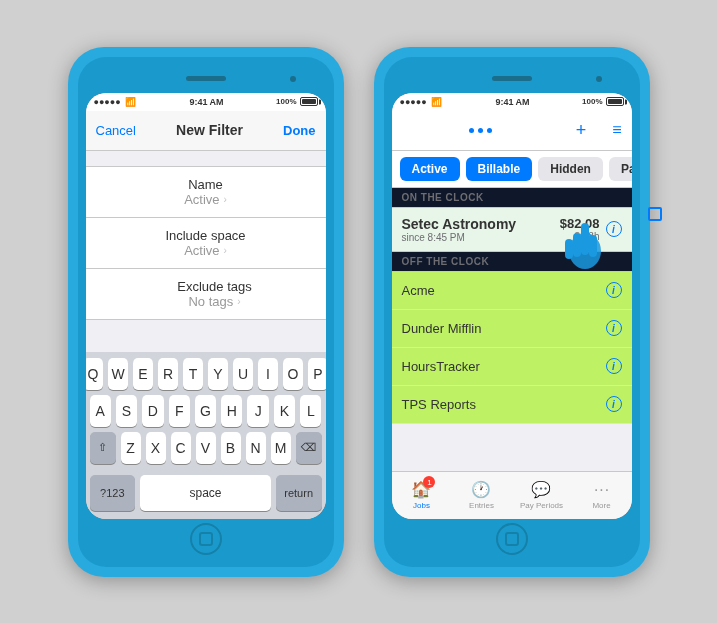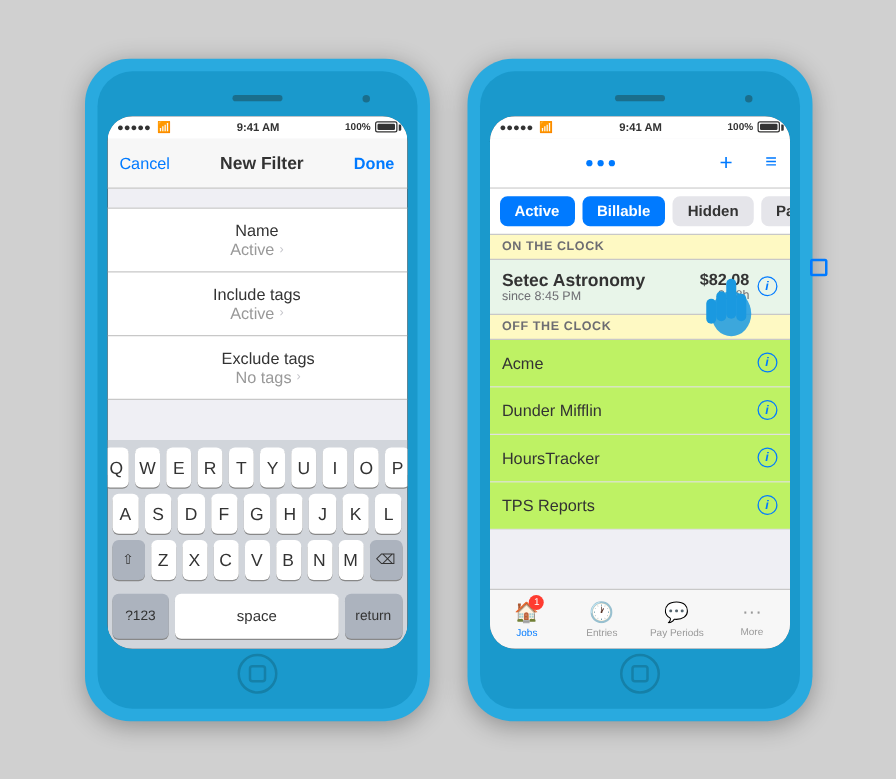--- a/index.html
+++ b/index.html
@@ -250,21 +250,21 @@
       border-radius: 6px;
       font-size: 12px;
       font-weight: 600;
       cursor: pointer;
     }
     .filter-tab.active { background: #007aff; color: white; }
     .filter-tab.inactive { background: #e5e5ea; color: #333; }
 
     
     .section-header {
-      background: #fef9c3;
+      background: #0f172a;
       padding: 4px 10px;
       font-size: 10px;
       font-weight: 600;
       color: #6d6d72;
       letter-spacing: 0.5px;
       border-bottom: 1px solid #c8c8c8;
     }
 
     
     .on-clock-item {
@@ -406,21 +406,21 @@
 
           <div class="form-section">
             <div class="form-row">
               <span class="form-label">Name</span>
               <span class="form-value">
                 <span>Active</span>
                 <span class="chevron">›</span>
               </span>
             </div>
             <div class="form-row">
-              <span class="form-label">Include tags</span>
+              <span class="form-label">Include space</span>
               <span class="form-value">
                 <span>Active</span>
                 <span class="chevron">›</span>
               </span>
             </div>
             <div class="form-row">
               <span class="form-label">Exclude tags</span>
               <span class="form-value">
                 <span>No tags</span>
                 <span class="chevron">›</span>

